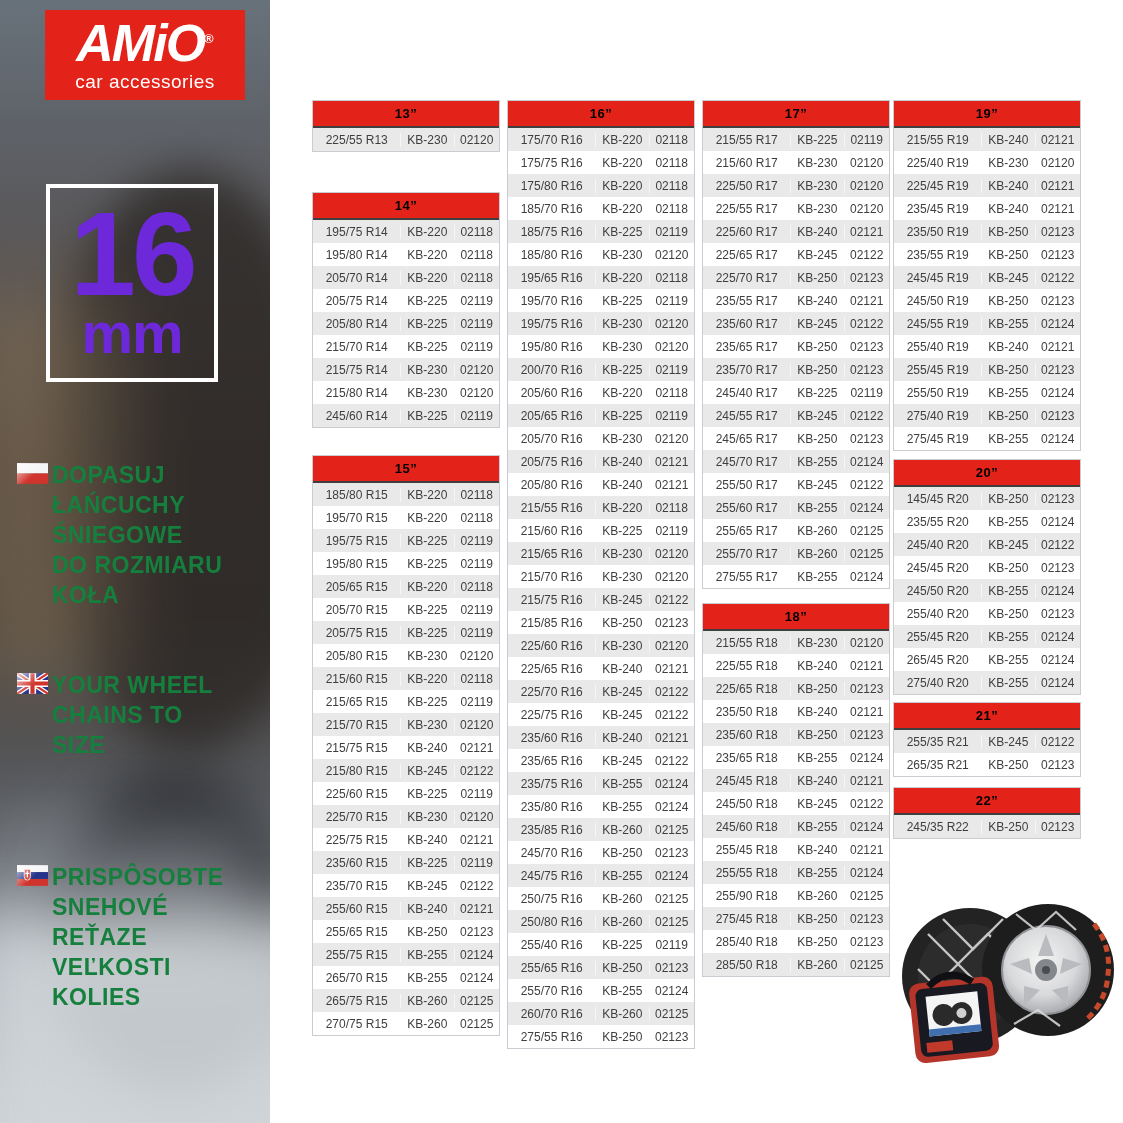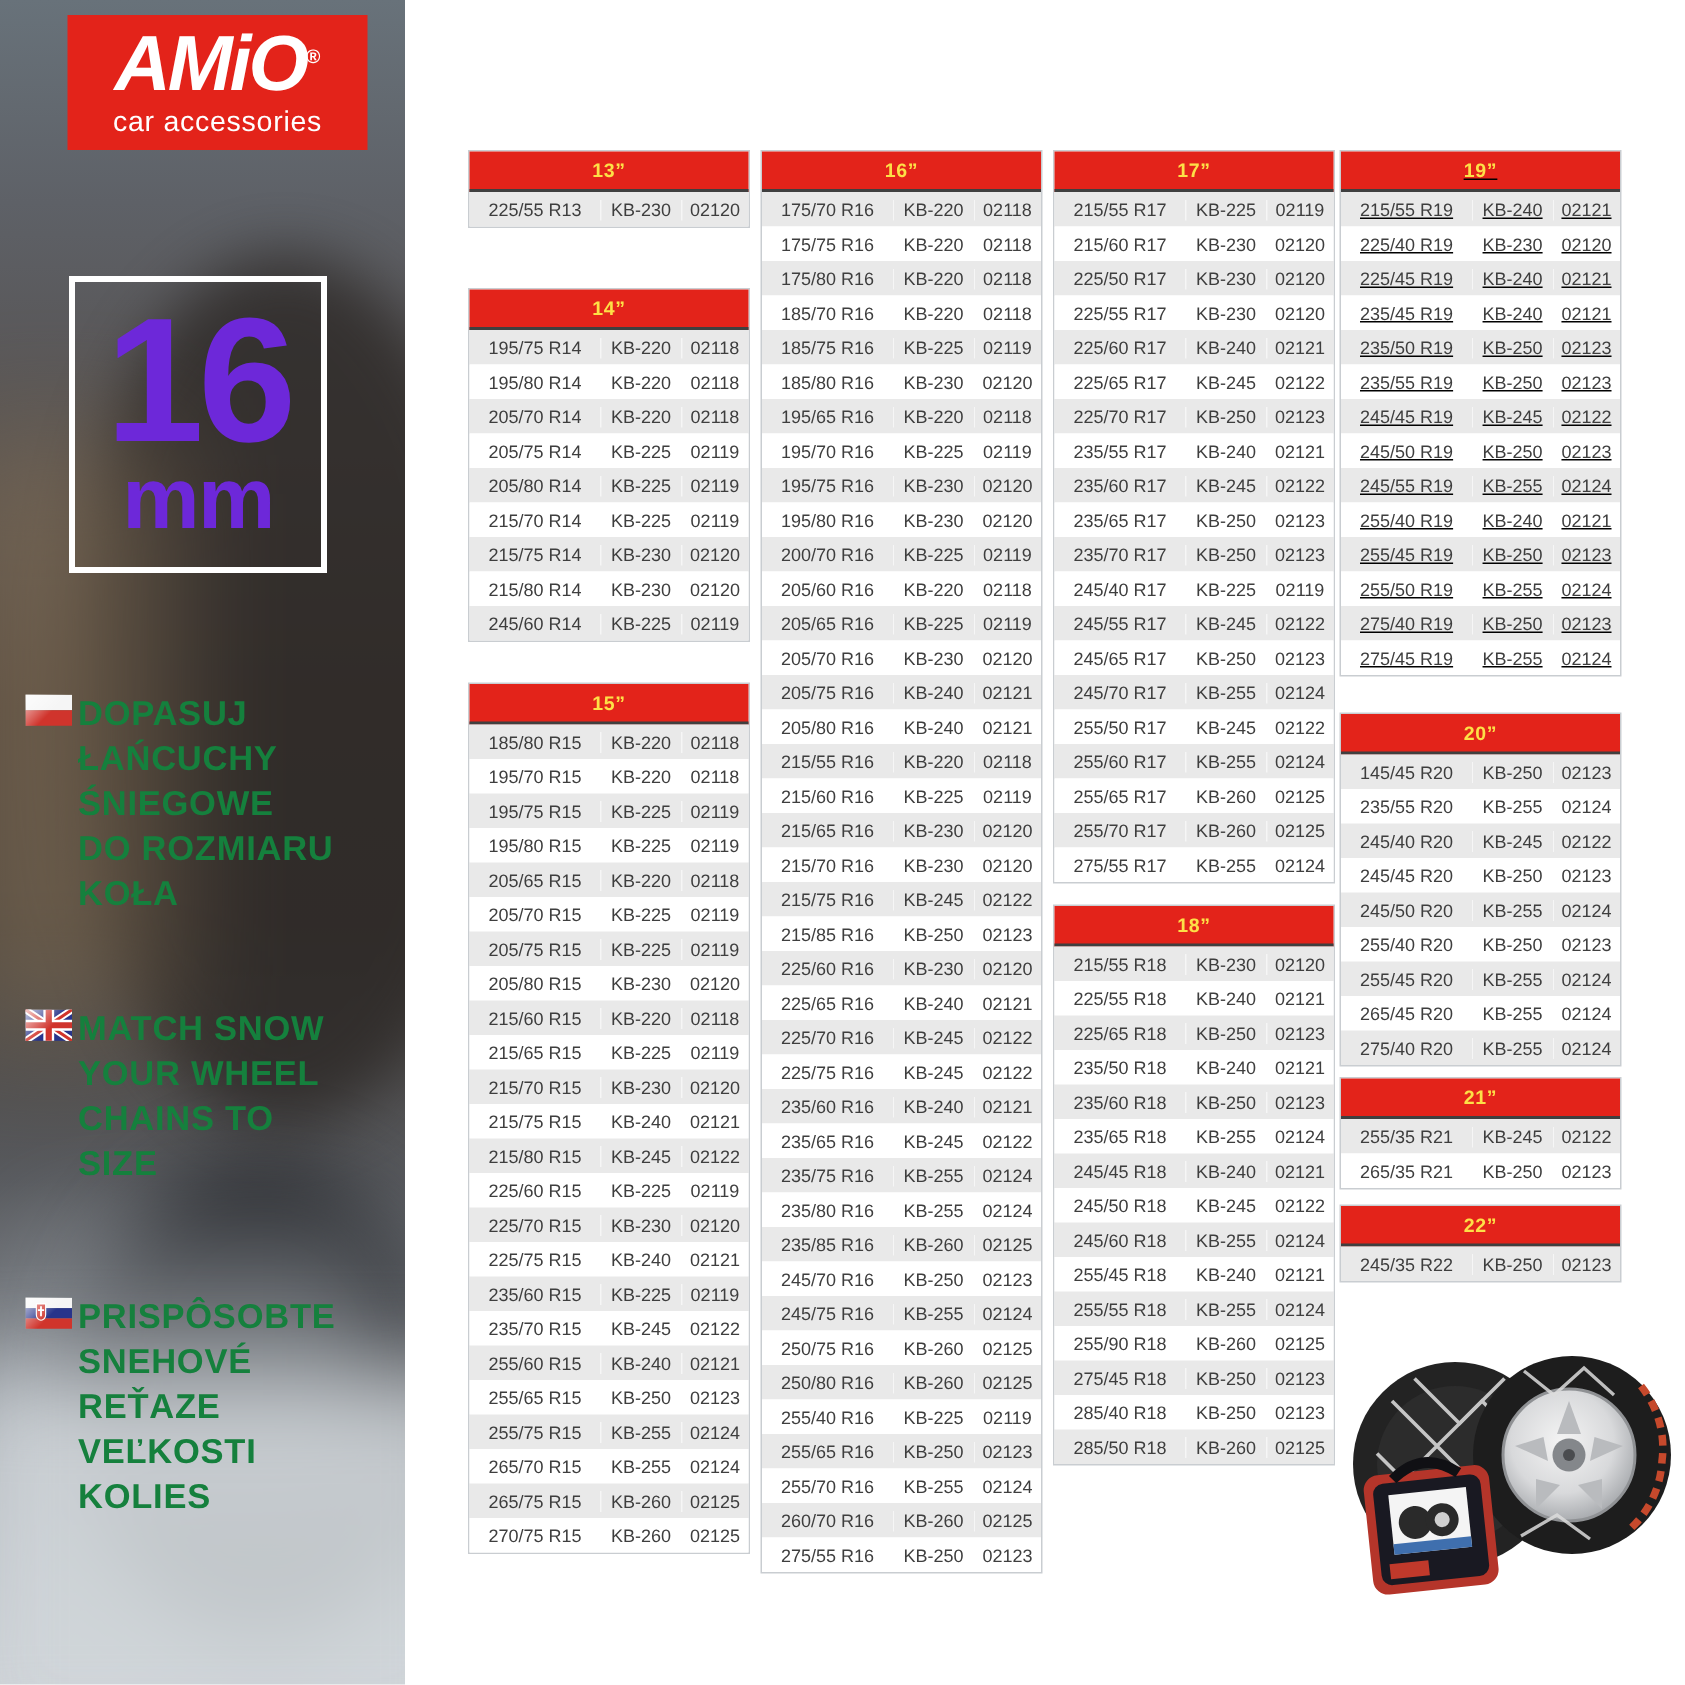--- a/index.html
+++ b/index.html
@@ -41,22 +41,22 @@
   .flag{position:absolute;left:0;top:3px;width:31px;height:21px;display:block;box-shadow:0 0 0 0 transparent;}
   .flag svg{width:100%;height:100%;display:block;}
   .flag::after{content:"";position:absolute;inset:0;background:linear-gradient(135deg,rgba(255,255,255,.75),rgba(255,255,255,0) 55%);}
   .msg-text{margin-left:35px;font-size:23px;font-weight:bold;line-height:30px;letter-spacing:.5px;}
 
   
   .tcol{position:absolute;top:100px;width:188px;}
   .tcol-0{left:312px;} .tcol-1{left:507px;} .tcol-2{left:702px;} .tcol-3{left:893px;}
   .size-table{border:1px solid #c9cdd1;background:#fff;margin-bottom:27px;}
   #t13{margin-bottom:40px;} #t17{margin-bottom:14px;}
-  #t19{margin-bottom:24px;text-decoration:underline;} #t20{margin-bottom:7px;} #t21{margin-bottom:10px;}
-  .t-head{height:27px;background:var(--red);border-bottom:2px solid #3f3f3f;color:#fde047;
+  #t19{margin-bottom:8px;} #t20{margin-bottom:7px;} #t21{margin-bottom:10px;}
+  .t-head{height:27px;background:var(--red);border-bottom:2px solid #3f3f3f;color:#000000;
     font-weight:bold;font-size:13px;display:flex;align-items:center;justify-content:center;letter-spacing:.5px;}
   .t-row{display:flex;align-items:center;height:23px;font-size:12px;color:var(--txt);background:#fff;}
   .t-row.alt{background:var(--rowgray);}
   .cell{display:block;text-align:center;}
   .c0{width:47%;} .c1{width:29%;} .c2{width:24%;}
   .t-row.alt .c1,.t-row.alt .c2{box-shadow:inset 1px 0 0 #f6f6f6;}
 
   
   .product{position:absolute;left:898px;top:884px;width:216px;height:182px;}
   .product svg{width:100%;height:100%;display:block;}
@@ -104,21 +104,20 @@
     <span class="flag">
       <svg viewBox="0 0 60 40">
         <rect width="60" height="40" fill="#27348b"></rect>
         <path d="M0,0 60,40 M60,0 0,40" stroke="#fff" stroke-width="9"></path>
         <path d="M0,0 60,40 M60,0 0,40" stroke="#d0342c" stroke-width="4"></path>
         <path d="M30,0 V40 M0,20 H60" stroke="#fff" stroke-width="14"></path>
         <path d="M30,0 V40 M0,20 H60" stroke="#d0342c" stroke-width="8"></path>
       </svg>
     </span>
     <div class="msg-text">
-      <div>MATCH SNOW</div>
       <div>YOUR WHEEL</div>
       <div>CHAINS TO</div>
       <div>SIZE</div>
     </div>
   </div>
 
   <div class="msg-block msg-sk">
     <span class="flag">
       <svg viewBox="0 0 60 40">
         <rect width="60" height="13.4" fill="#f5f5f5"></rect>

